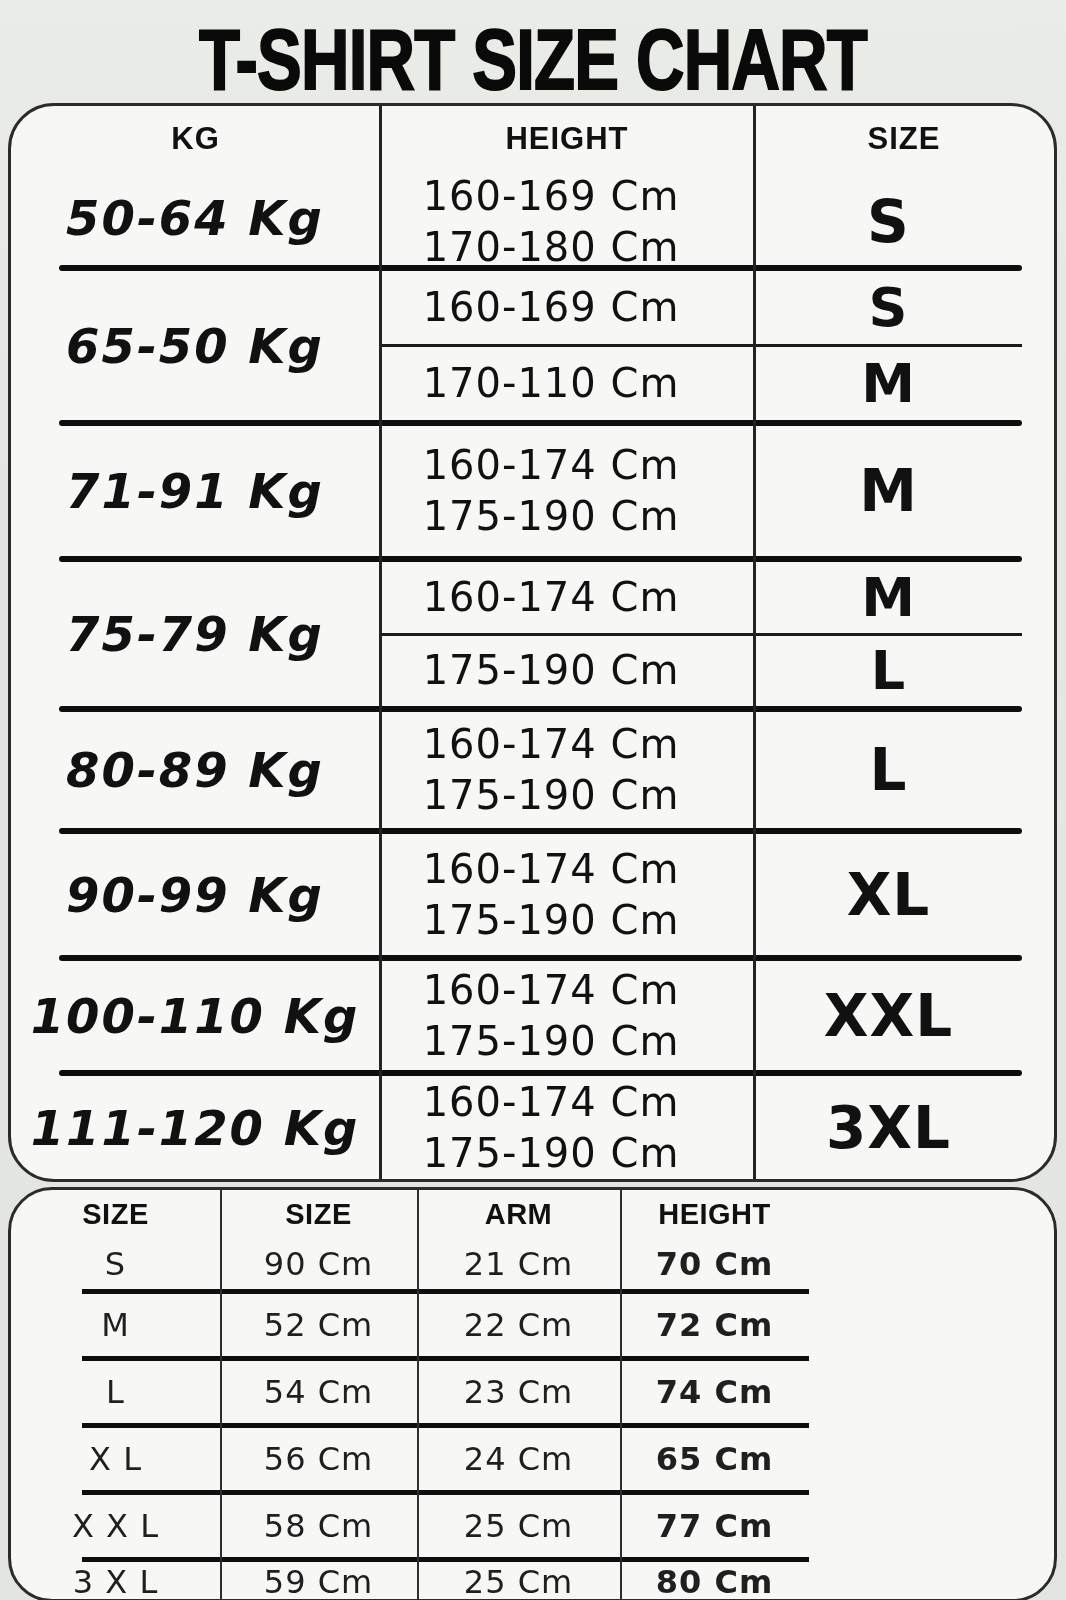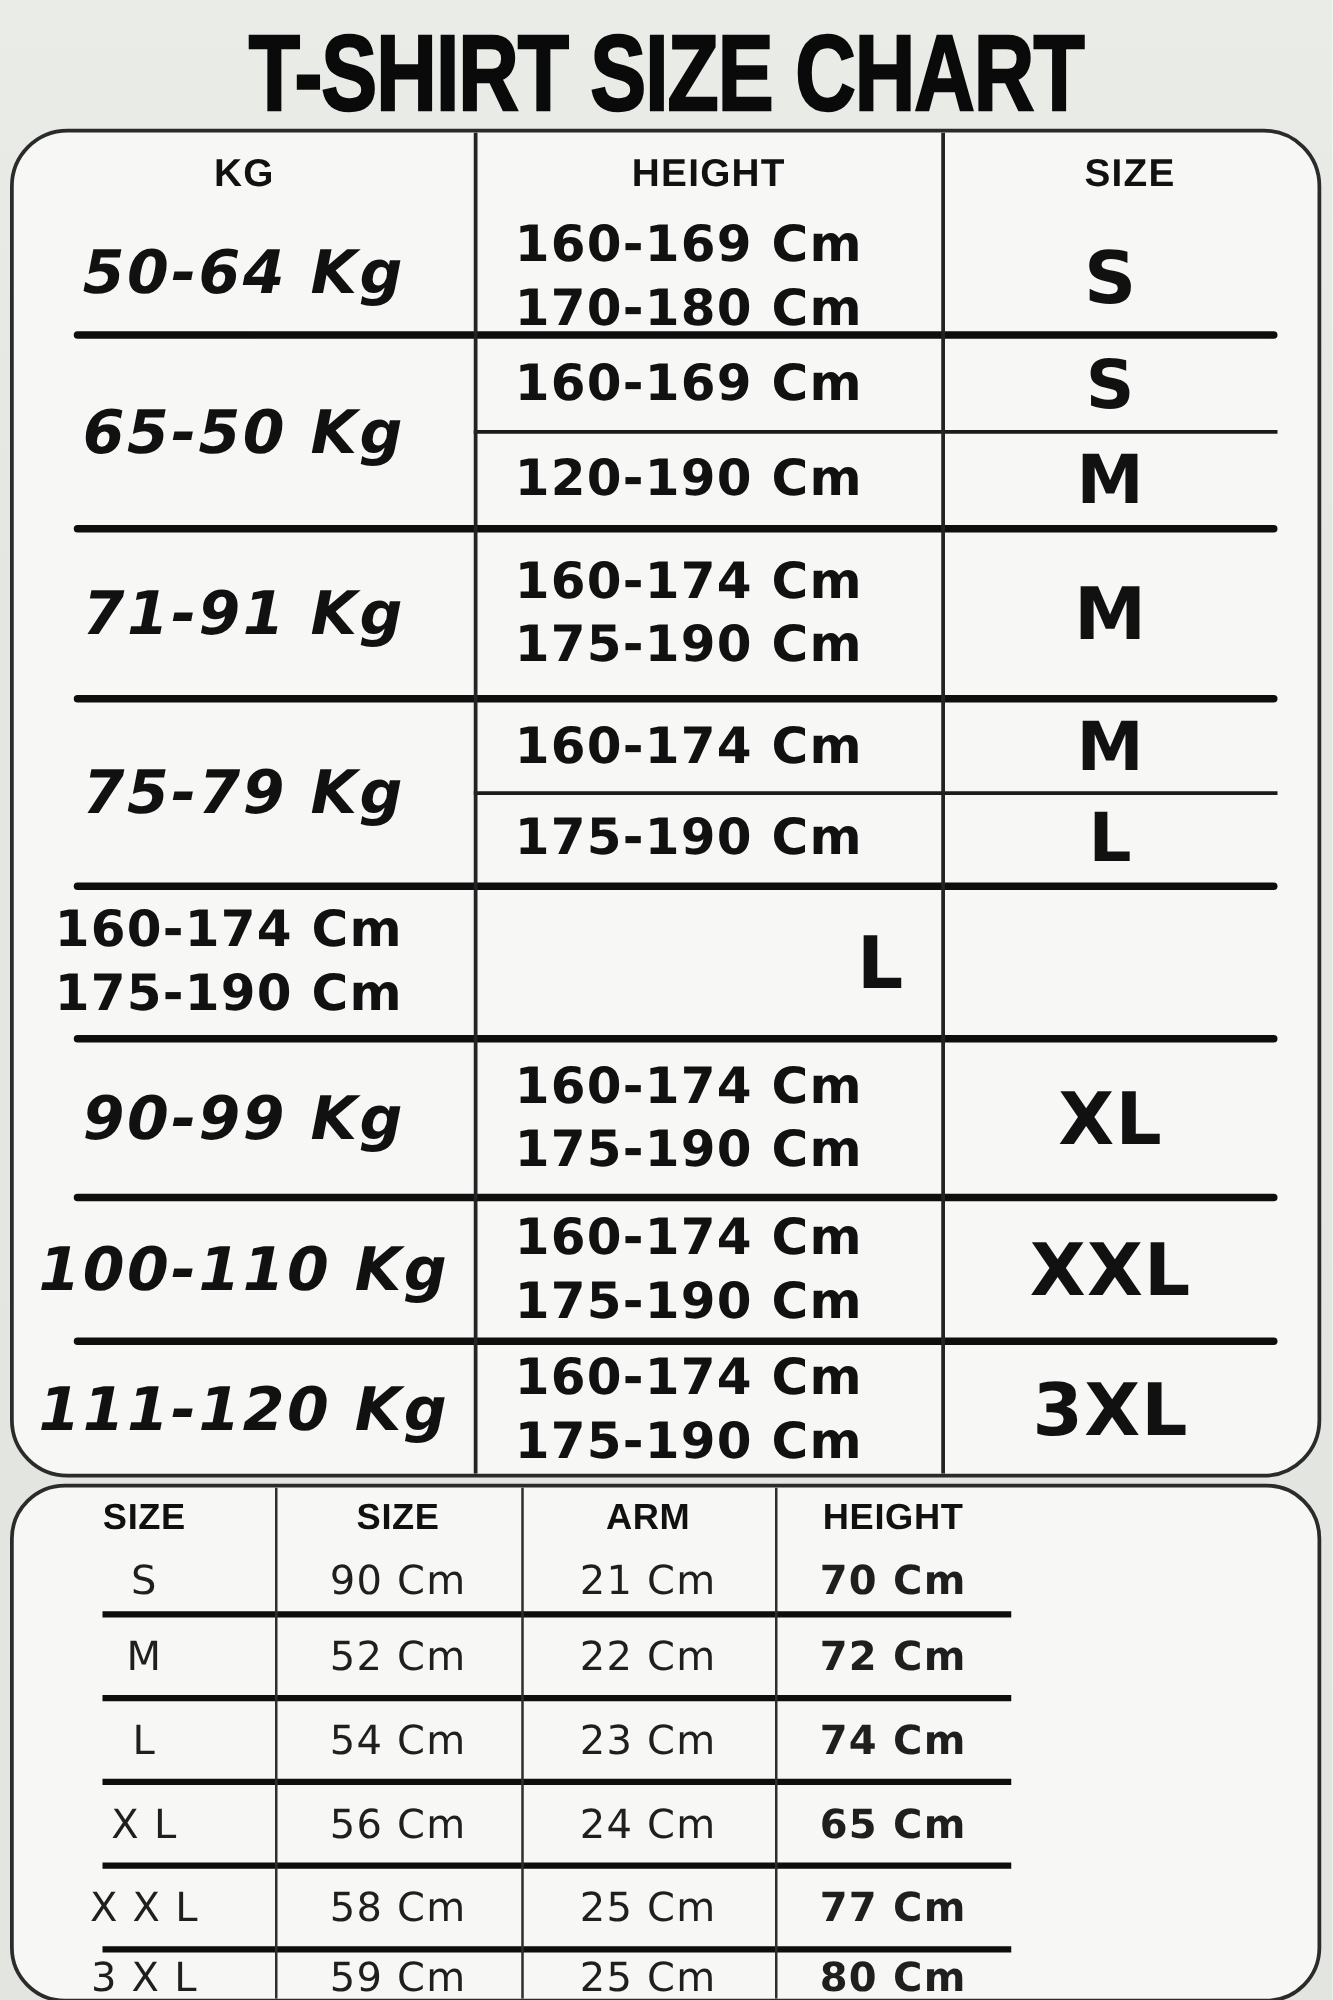--- a/index.html
+++ b/index.html
@@ -36,21 +36,21 @@
   .group{display:flex;}
   .kg-cell{
     width:368px;display:flex;align-items:center;justify-content:center;
     font-family:"DejaVu Sans",sans-serif;font-weight:bold;
     font-size:48px;letter-spacing:2px;white-space:nowrap;font-style:italic;
   }
   .right{flex:1;display:flex;flex-direction:column;}
   .right .merged-row{flex:1;display:flex;}
   .h-cell{
     width:344px;display:flex;flex-direction:column;align-items:center;justify-content:center;
-    font-family:"DejaVu Sans",sans-serif;font-weight:bold;
+    font-family:"DejaVu Sans",sans-serif;font-weight:normal;
     font-size:40px;line-height:51px;letter-spacing:1px;white-space:nowrap;text-align:center;
   }
   .s-cell{
     flex:1;display:flex;align-items:center;justify-content:center;
     font-family:"DejaVu Sans",sans-serif;font-weight:bold;
     font-size:58px;letter-spacing:1px;
   }
   .subrow{flex:1;display:flex;}
   .subrow .h-cell{font-size:40px;}
   .subrow .s-cell{font-size:54px;}
@@ -109,21 +109,21 @@
 
   <div class="group" style="height:149px">
     <div class="kg-cell">65-50 Kg</div>
     <div class="right">
       <div class="subrow">
         <div class="h-cell">160-169 Cm</div>
         <div class="s-cell">S</div>
       </div>
       <div class="thin-div"></div>
       <div class="subrow">
-        <div class="h-cell">120-190 Cm</div>
+        <div class="h-cell">170-110 Cm</div>
         <div class="s-cell">M</div>
       </div>
     </div>
   </div>
   <div class="thick-div"></div>
 
   <div class="group" style="height:130px">
     <div class="kg-cell">71-91 Kg</div>
     <div class="right">
       <div class="merged-row">
@@ -147,20 +147,21 @@
       <div class="thin-div"></div>
       <div class="subrow">
         <div class="h-cell">175-190 Cm</div>
         <div class="s-cell">L</div>
       </div>
     </div>
   </div>
   <div class="thick-div"></div>
 
   <div class="group" style="height:116px">
+    <div class="kg-cell">80-89 Kg</div>
     <div class="right">
       <div class="merged-row">
         <div class="h-cell">
           <div>160-174 Cm</div>
           <div>175-190 Cm</div>
         </div>
         <div class="s-cell">L</div>
       </div>
     </div>
   </div>

